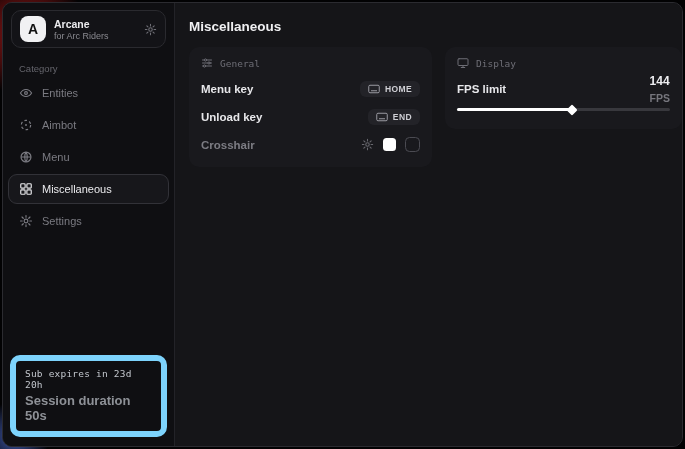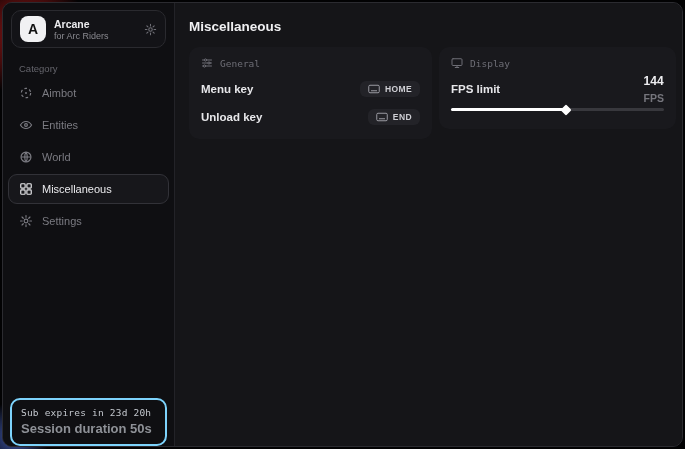--- a/index.html
+++ b/index.html
@@ -68,22 +68,22 @@
     cursor:default;
   }
   .nav-item .nicon { display:flex; color:inherit; }
   .nav-item.active {
     color:#e9e9ec;
     background:#17171b;
     border-color:#323238;
   }
   .side-spacer { flex:1; }
   .expiry-card {
-    margin:0 7px 0 7px;
-    border:2px solid #7dd3fc;
+    margin:0 7px 9px 7px;
+    border:6px solid #7dd3fc;
     border-radius:10px;
     padding:7px 9px 8px 9px;
     display:flex; flex-direction:column; gap:3px;
   }
   .expiry-line1 {
     font-family:"DejaVu Sans Mono", monospace;
     font-size:9.5px; color:#c3c7cd; letter-spacing:.2px;
   }
   .expiry-line2 { font-size:13px; font-weight:bold; color:#8e9197; }
   
@@ -92,21 +92,21 @@
   .tabs {
     margin-top:12px;
     display:inline-flex; gap:2px;
     background:#1b1b20; border-radius:9px; padding:2px;
   }
   .tab {
     padding:4px 11px; border-radius:7px;
     font-size:10.5px; color:#7f7f86; cursor:default;
   }
   .tab.active { background:#313137; color:#f1f1f3; font-weight:bold; }
-  .cards { margin-top:13px; display:flex; gap:7px; align-items:flex-start; }
+  .cards { margin-top:13px; display:flex; gap:13px; align-items:flex-start; }
   .card {
     background:#19191d; border-radius:10px;
     padding:10px 12px 14px 12px;
   }
   .card.general { width:243px; }
   .card.display { width:237px; }
   .card-head {
     display:flex; align-items:center; gap:7px;
     color:#6e6e76;
     font-family:"DejaVu Sans Mono", monospace;
@@ -183,43 +183,43 @@
           </svg>
       </span>
     </div>
 
     <div class="cat-label">Category</div>
 
     <div class="nav">
       <div class="nav-item">
         <span class="nicon">
           <svg width="14" height="14" viewBox="0 0 24 24" fill="none" stroke="currentColor" stroke-width="2">
+              <path d="M2.5 12s3.5-6 9.5-6 9.5 6 9.5 6-3.5 6-9.5 6-9.5-6-9.5-6z"></path>
+              <circle cx="12" cy="12" r="2.4"></circle>
+            </svg>
+        </span>
+        <span>Entities</span>
+      </div>
+      <div class="nav-item">
+        <span class="nicon">
+          <svg width="14" height="14" viewBox="0 0 24 24" fill="none" stroke="currentColor" stroke-width="2">
               <circle cx="12" cy="12" r="8" stroke-dasharray="4.5 4"></circle>
               <circle cx="12" cy="12" r="1.6" fill="currentColor" stroke="none"></circle>
             </svg>
         </span>
         <span>Aimbot</span>
-      </div>
-      <div class="nav-item">
-        <span class="nicon">
-          <svg width="14" height="14" viewBox="0 0 24 24" fill="none" stroke="currentColor" stroke-width="2">
-              <path d="M2.5 12s3.5-6 9.5-6 9.5 6 9.5 6-3.5 6-9.5 6-9.5-6-9.5-6z"></path>
-              <circle cx="12" cy="12" r="2.4"></circle>
-            </svg>
-        </span>
-        <span>Entities</span>
       </div>
       <div class="nav-item">
         <span class="nicon">
           <svg width="14" height="14" viewBox="0 0 24 24" fill="none" stroke="currentColor" stroke-width="2">
               <circle cx="12" cy="12" r="8.5"></circle>
               <path d="M3.5 12h17M12 3.5c2.8 3.2 2.8 13.8 0 17M12 3.5c-2.8 3.2-2.8 13.8 0 17"></path>
             </svg>
         </span>
-        <span>World</span>
+        <span>Menu</span>
       </div>
       <div class="nav-item active">
         <span class="nicon">
           <svg width="14" height="14" viewBox="0 0 24 24" fill="none" stroke="currentColor" stroke-width="2">
               <rect x="3" y="3" width="7.5" height="7.5" rx="1.5"></rect>
               <rect x="13.5" y="3" width="7.5" height="7.5" rx="1.5"></rect>
               <rect x="3" y="13.5" width="7.5" height="7.5" rx="1.5"></rect>
               <rect x="13.5" y="13.5" width="7.5" height="7.5" rx="1.5"></rect>
             </svg>
         </span>
@@ -283,20 +283,33 @@
             <span class="kicon">
               <svg width="12" height="10" viewBox="0 0 24 18" fill="none" stroke="currentColor" stroke-width="2">
                   <rect x="1.5" y="1.5" width="21" height="15" rx="2.5"></rect>
                   <path d="M6 12.5h12"></path>
                 </svg>
             </span>
             <span>END</span>
           </button>
         </div>
 
+        <div class="row">
+          <span class="row-label dim">Crosshair</span>
+          <span class="cross-controls">
+            <span class="cross-gear">
+              <svg width="13" height="13" viewBox="0 0 24 24" fill="none" stroke="currentColor" stroke-width="2" stroke-linecap="round">
+                  <circle cx="12" cy="12" r="3.2"></circle>
+                  <path d="M12 2.5v3M12 18.5v3M2.5 12h3M18.5 12h3M5.2 5.2l2.1 2.1M16.7 16.7l2.1 2.1M18.8 5.2l-2.1 2.1M7.3 16.7l-2.1 2.1"></path>
+                </svg>
+            </span>
+            <span class="swatch" style="background: rgb(255, 255, 255);"></span>
+            <span class="checkbox"></span>
+          </span>
+        </div>
       </div>
 
       <div class="card display">
         <div class="card-head">
           <span>
             <svg width="12" height="12" viewBox="0 0 24 24" fill="none" stroke="currentColor" stroke-width="2" stroke-linecap="round">
                 <rect x="2" y="3.5" width="20" height="13.5" rx="2"></rect>
                 <path d="M8.5 21h7M12 17v4"></path>
               </svg>
           </span>

